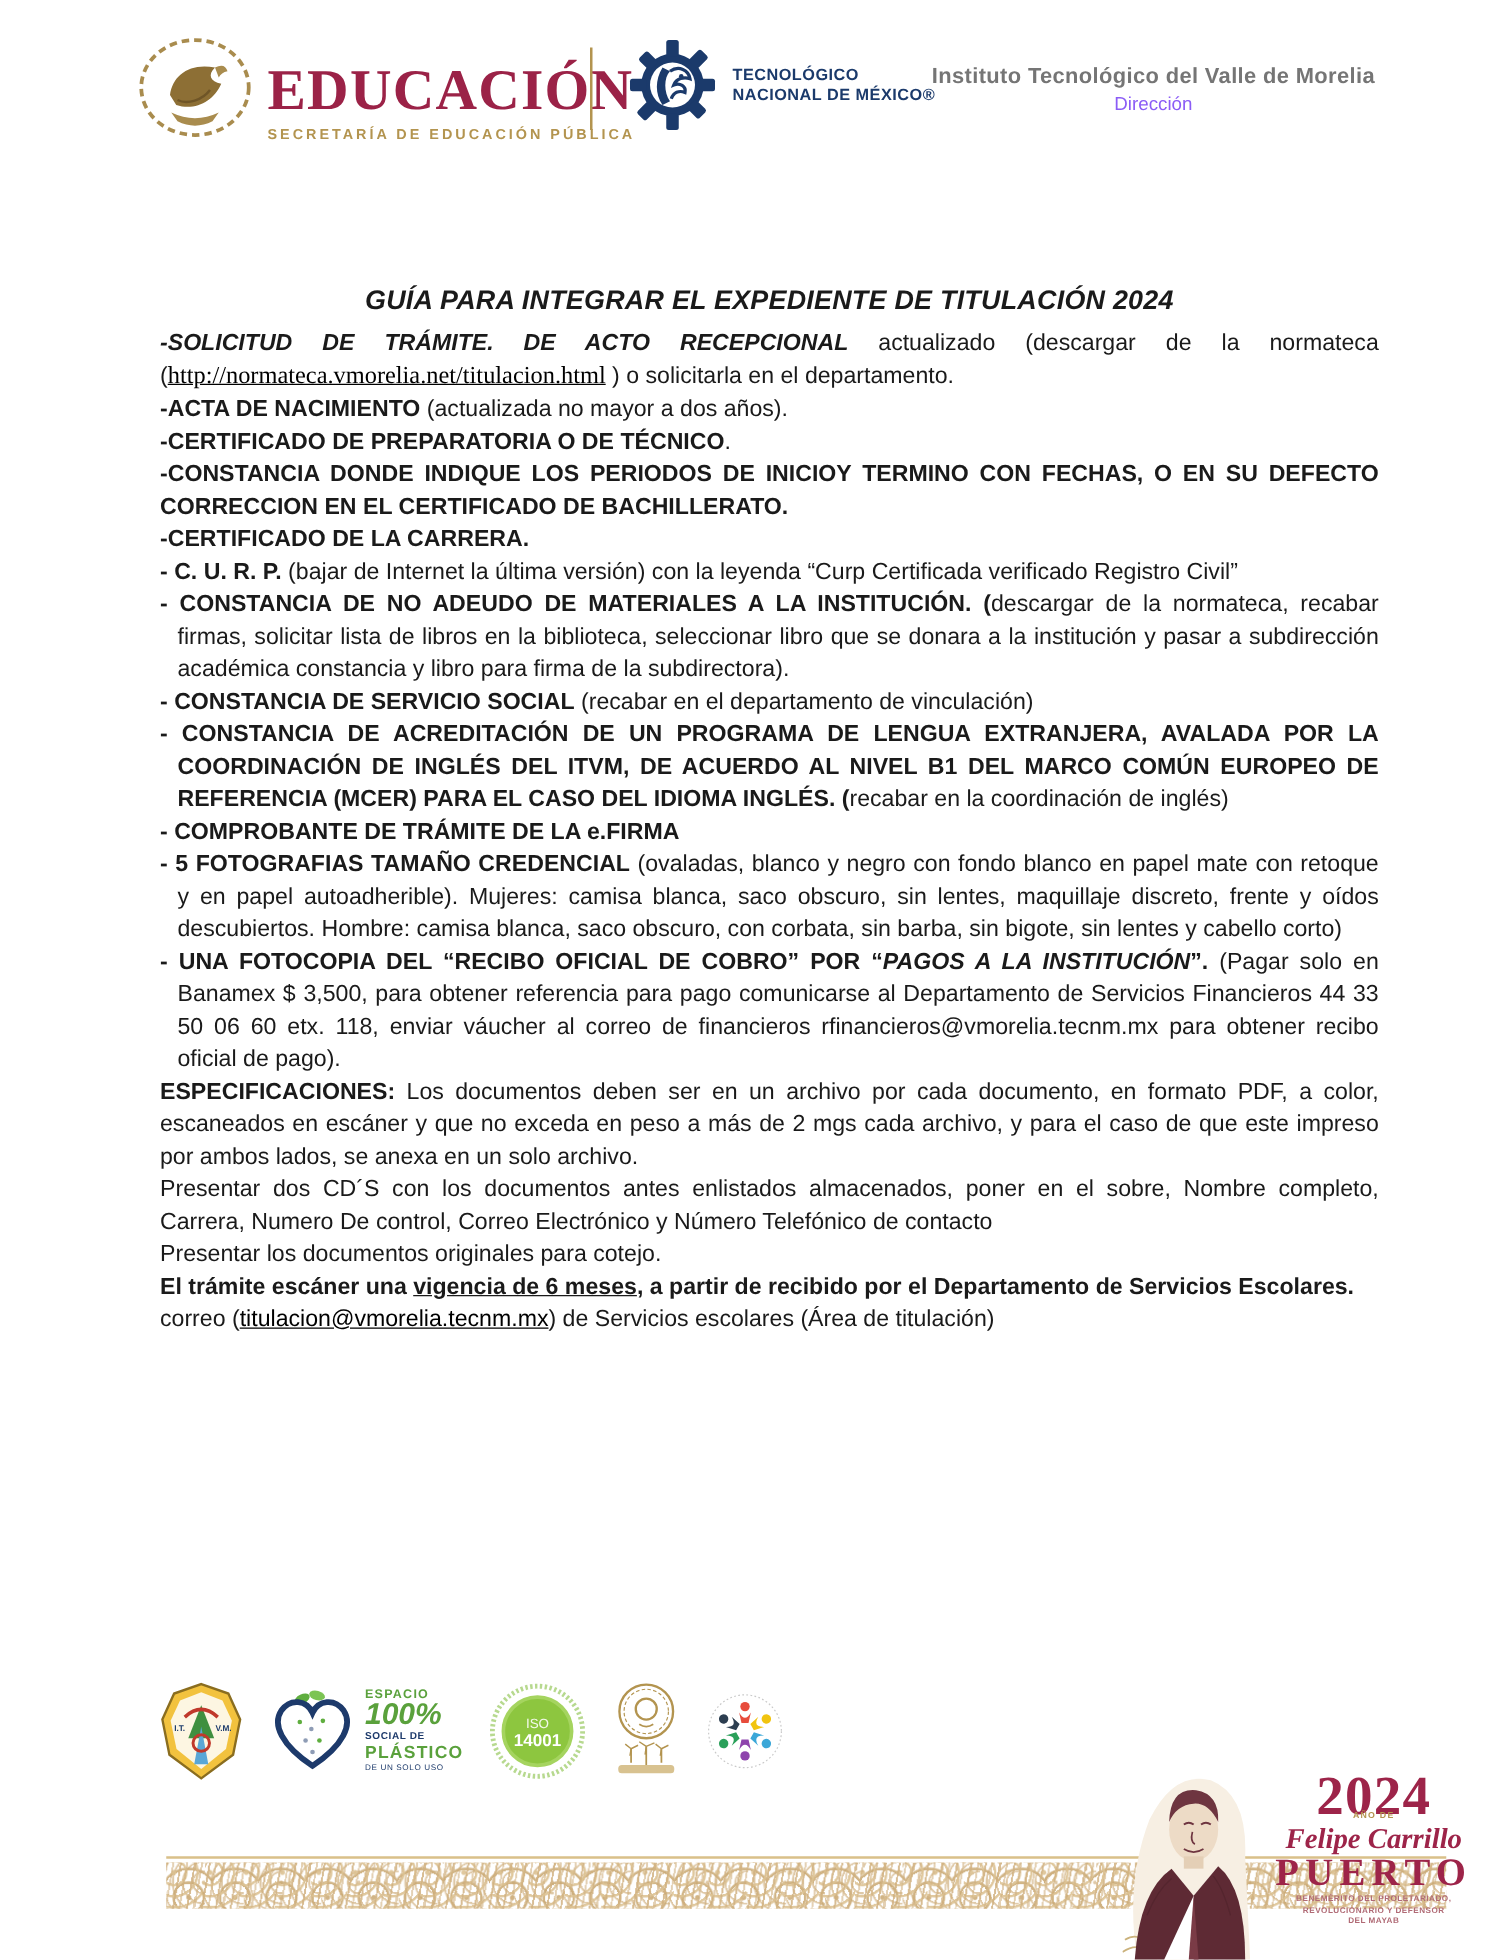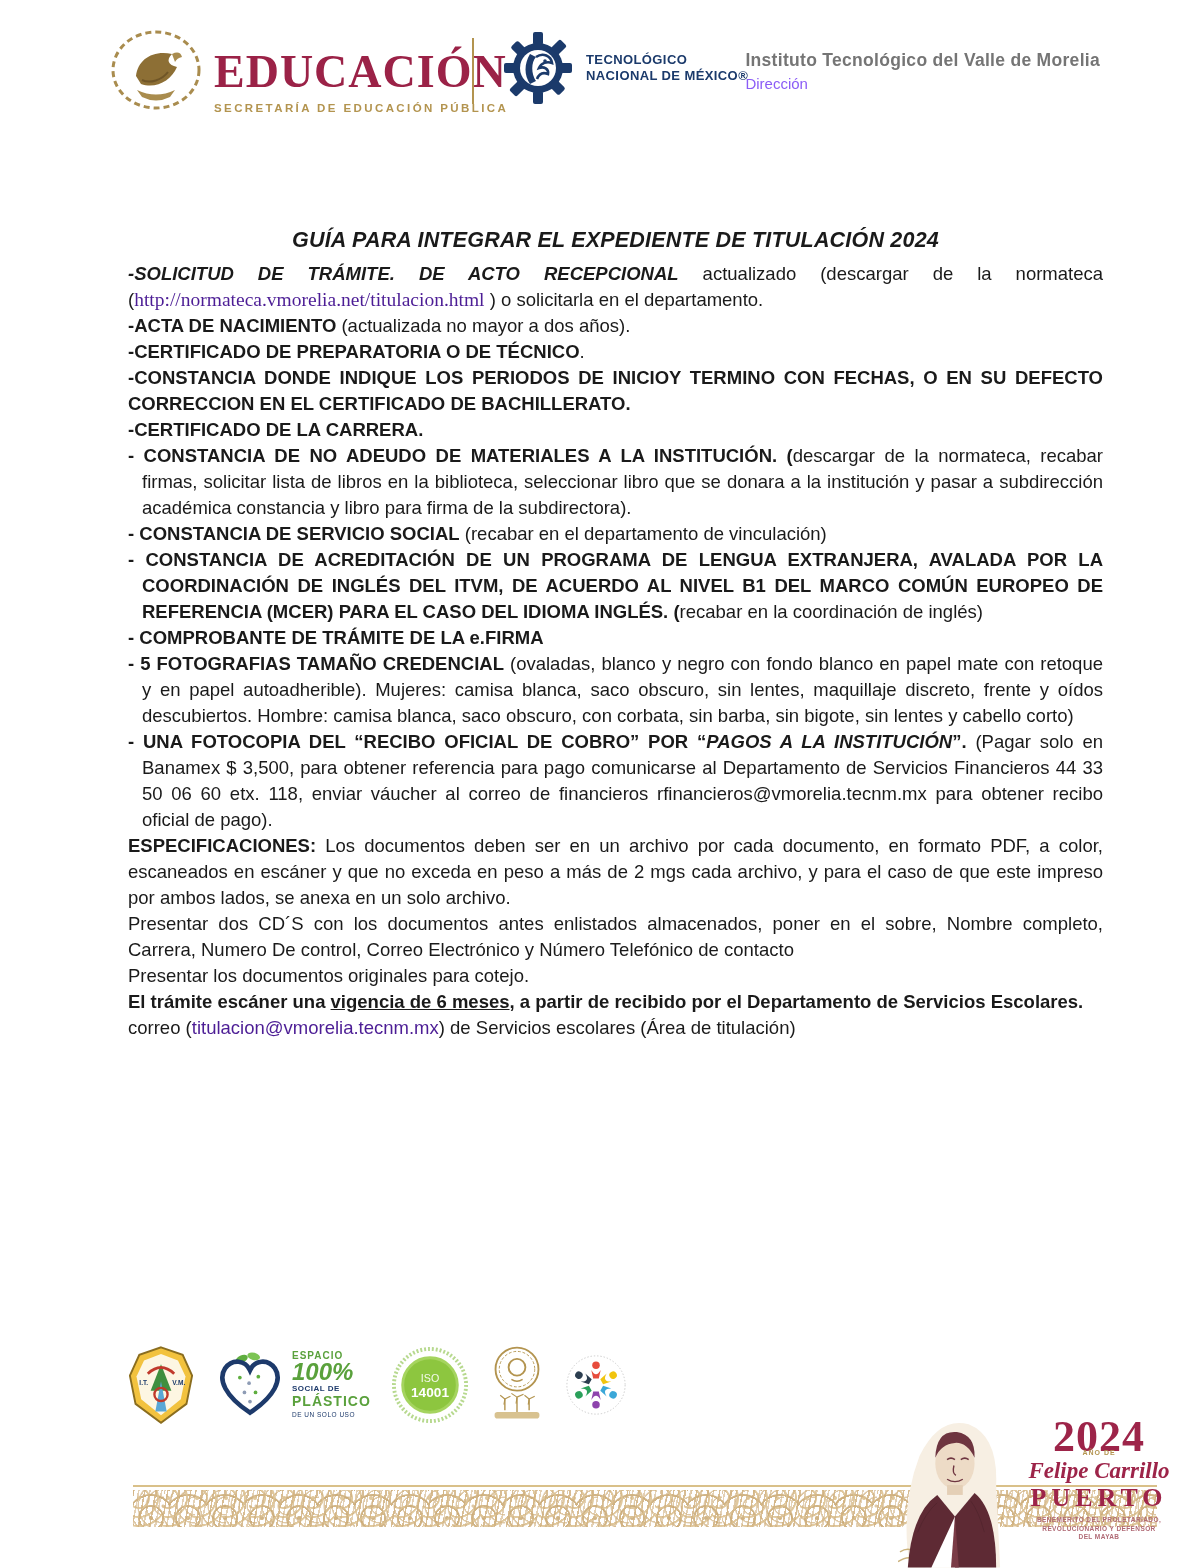--- a/index.html
+++ b/index.html
@@ -8,36 +8,36 @@
 
   
   .page-header{position:absolute;left:110px;top:26px;right:100px;height:100px;}
   .sep-block{position:absolute;left:0;top:2px;display:flex;align-items:flex-end;gap:12px;}
   .sep-wordmark{font-family:"Liberation Serif",serif;font-weight:bold;font-size:46px;line-height:46px;
                 color:#9b2247;letter-spacing:1px;}
   .sep-sub{font-size:11.5px;font-weight:bold;color:#b3944f;letter-spacing:2.4px;margin-top:7px;}
   .header-divider{position:absolute;left:362px;top:12px;width:2px;height:66px;background:#b3944f;}
   .tecnm-block{position:absolute;left:392px;top:4px;display:flex;align-items:center;gap:12px;}
   .tecnm-text{color:#1b3a6b;font-weight:bold;font-size:13px;letter-spacing:.4px;line-height:16px;}
-  .header-right{position:absolute;right:0;top:24px;text-align:left;}
+  .header-right{position:absolute;right:0;top:24px;text-align:center;}
   .institute{font-size:17.5px;font-weight:bold;color:#757575;letter-spacing:.3px;}
   .office{font-size:15px;color:#8b5cf6;margin-top:4px;}
 
   
   .content{position:absolute;left:128px;top:228px;width:975px;}
   .title{font-size:21.5px;font-weight:bold;font-style:italic;text-align:center;
          margin:0 0 8px 0;letter-spacing:.2px;color:#1a1a1a;}
   p.req{margin:0;font-size:18.5px;line-height:26px;text-align:justify;color:#1a1a1a;}
   p.left{text-align:left;}
   .hang{padding-left:14px;text-indent:-14px;}
   .b{font-weight:bold;}
   .i{font-style:italic;}
   .u{text-decoration:underline;}
   .mt{margin-top:30px;}
-  .lnk{color:#4c1d95;cursor:pointer;}
+  .lnk{color:#000000;text-decoration:underline;cursor:pointer;}
   .serif-lnk{font-family:"Liberation Serif",serif;font-size:19.5px;}
 
   
   .badges-row{position:absolute;left:128px;top:1336px;height:98px;display:flex;align-items:center;gap:20px;}
   .badge{display:flex;align-items:center;gap:6px;}
   .pf-text{line-height:11px;text-align:left;}
   .pf-espacio{color:#5aa13c;font-weight:bold;font-size:10px;letter-spacing:1px;}
   .pf-pct{color:#5aa13c;font-weight:bold;font-style:italic;font-size:24px;line-height:22px;}
   .pf-libre{color:#1d3a6b;font-weight:bold;font-size:8px;letter-spacing:.5px;}
   .pf-plastico{color:#5aa13c;font-weight:bold;font-size:14px;letter-spacing:1px;line-height:15px;}
@@ -60,21 +60,21 @@
   
   .year-emblem{position:absolute;left:890px;top:1406px;width:305px;height:162px;}
   .portrait{position:absolute;left:8px;bottom:0;}
   .emblem-text{position:absolute;left:118px;top:10px;width:182px;text-align:center;color:#9d2449;}
   .year-row{position:relative;font-family:"Liberation Serif",serif;font-weight:bold;
             font-size:44px;line-height:42px;letter-spacing:1px;}
   .ano{position:absolute;top:16px;left:50%;transform:translateX(-50%);font-size:7px;letter-spacing:1px;
        color:#b3944f;font-family:"Liberation Sans",sans-serif;font-weight:bold;}
   .name1{font-family:"Liberation Serif",serif;font-style:italic;font-weight:bold;
          font-size:23px;line-height:25px;}
-  .name2{font-family:"Liberation Serif",serif;font-weight:bold;font-size:26px;letter-spacing:5px;
+  .name2{font-family:"Liberation Serif",serif;font-weight:bold;font-size:31px;letter-spacing:5px;
          line-height:29px;}
   .motto{font-size:6.5px;font-weight:bold;color:#b06a75;letter-spacing:.4px;line-height:8.5px;margin-top:4px;}
 </style>
 </head>
 <body>
 
 <div class="page">
 
   <header class="page-header">
     <div class="sep-block">
@@ -129,20 +129,21 @@
     <p class="req"><span class="b i">-SOLICITUD DE TRÁMITE. DE ACTO RECEPCIONAL</span><span> actualizado (descargar de la normateca (</span><a class="lnk serif-lnk">http://normateca.vmorelia.net/titulacion.html</a><span> ) o solicitarla en el departamento.</span></p>
 
     <p class="req"><span class="b">-ACTA DE NACIMIENTO</span><span> (actualizada no mayor a dos años).</span></p>
 
     <p class="req"><span class="b">-CERTIFICADO DE PREPARATORIA O DE TÉCNICO</span><span>.</span></p>
 
     <p class="req"><span class="b">-CONSTANCIA DONDE INDIQUE LOS PERIODOS DE INICIOY TERMINO CON FECHAS, O EN SU DEFECTO CORRECCION EN EL CERTIFICADO DE BACHILLERATO.</span></p>
 
     <p class="req"><span class="b">-CERTIFICADO DE LA CARRERA.</span></p>
 
+    <p class="req hang"><span class="b">- C. U. R. P.</span><span> (bajar de Internet la última versión) con la leyenda “Curp Certificada verificado Registro Civil”</span></p>
 
     <p class="req hang"><span class="b">- CONSTANCIA DE NO ADEUDO DE MATERIALES A LA INSTITUCIÓN. (</span><span>descargar de la normateca, recabar firmas, solicitar lista de libros en la biblioteca, seleccionar libro que se donara a la institución y pasar a subdirección académica constancia y libro para firma de la subdirectora).</span></p>
 
     <p class="req hang"><span class="b">- CONSTANCIA DE SERVICIO SOCIAL</span><span> (recabar en el departamento de vinculación)</span></p>
 
     <p class="req hang"><span class="b">- CONSTANCIA DE ACREDITACIÓN DE UN PROGRAMA DE LENGUA EXTRANJERA, AVALADA POR LA COORDINACIÓN DE INGLÉS DEL ITVM, DE ACUERDO AL NIVEL B1 DEL MARCO COMÚN EUROPEO DE REFERENCIA (MCER) PARA EL CASO DEL IDIOMA INGLÉS. (</span><span>recabar en la coordinación de inglés)</span></p>
 
     <p class="req hang"><span class="b">- COMPROBANTE DE TRÁMITE DE LA e.FIRMA</span></p>
 
     <p class="req hang"><span class="b">- 5 FOTOGRAFIAS TAMAÑO CREDENCIAL</span><span> (ovaladas, blanco y negro con fondo blanco en papel mate con retoque y en papel autoadherible). Mujeres: camisa blanca, saco obscuro, sin lentes, maquillaje discreto, frente y oídos descubiertos. Hombre: camisa blanca, saco obscuro, con corbata, sin barba, sin bigote, sin lentes y cabello corto)</span></p>

